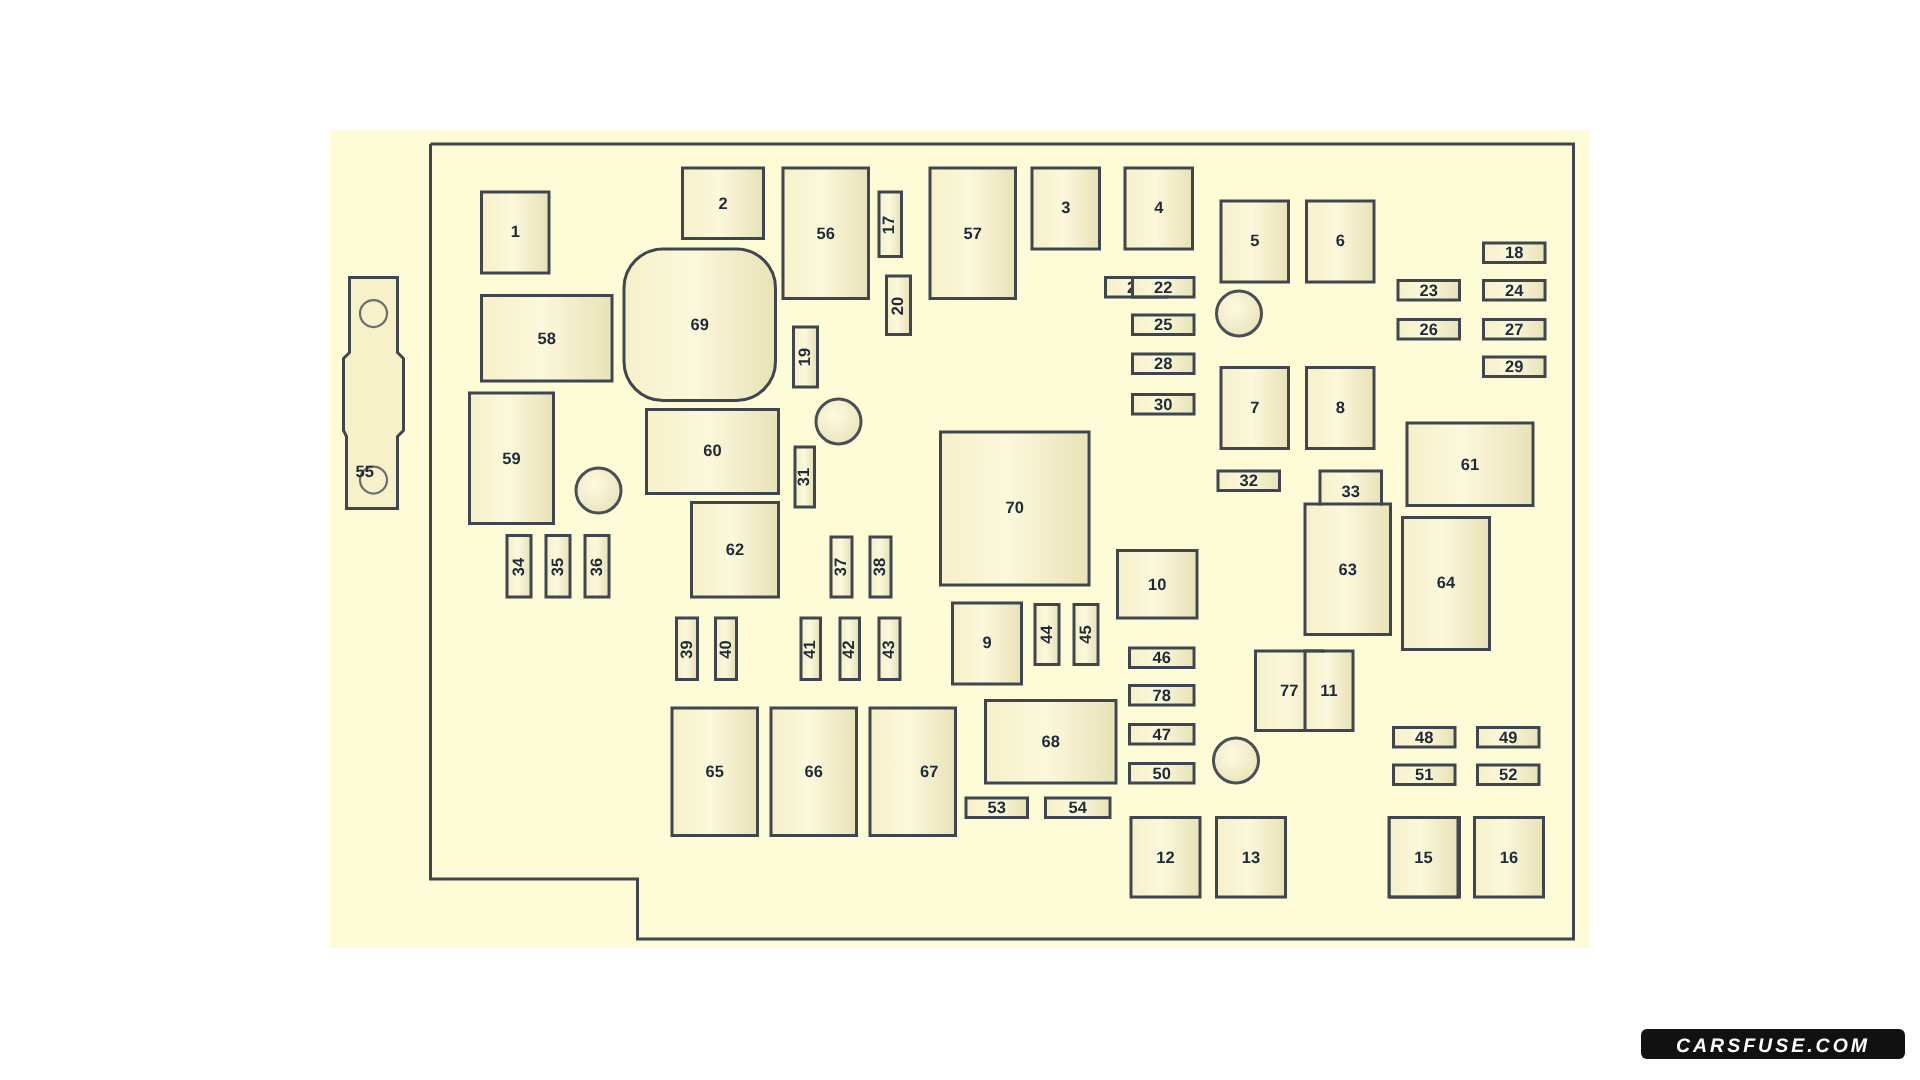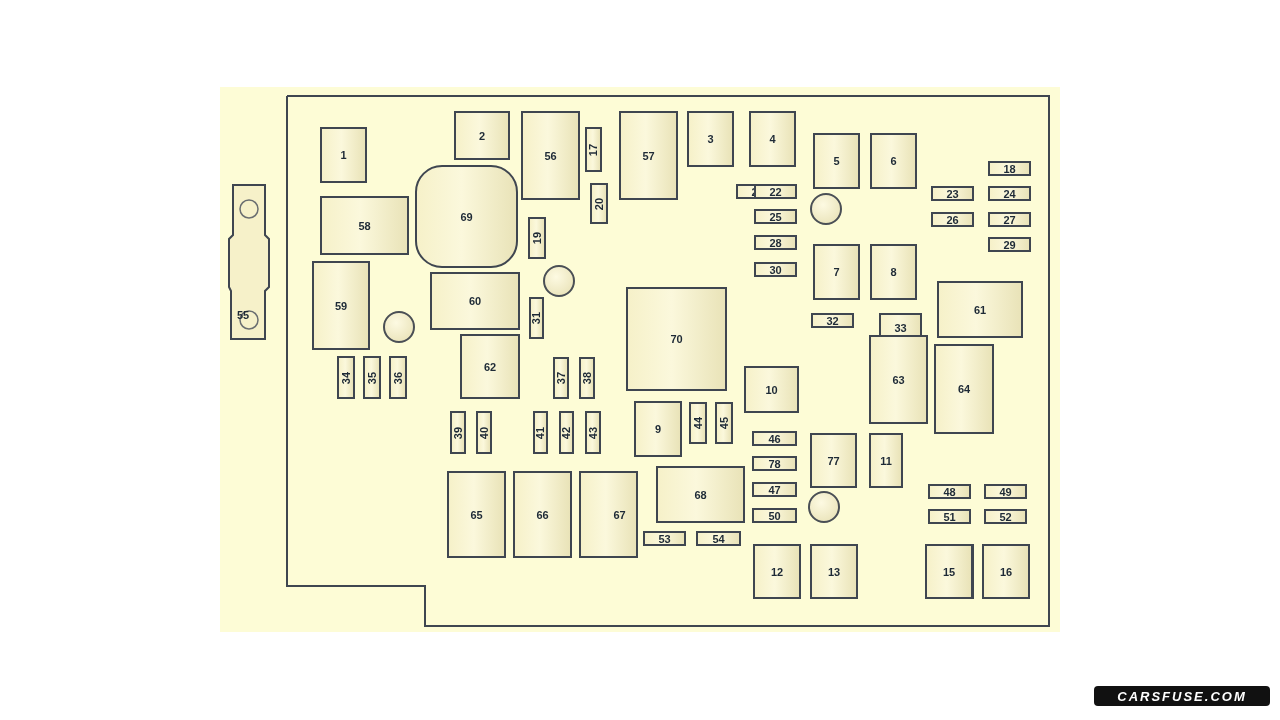--- a/index.html
+++ b/index.html
@@ -178,21 +178,21 @@
     </div>
     <div class="f v" style="left: 689px; top: 402px; width: 18px; height: 42px;">
       <span>44</span>
     </div>
     <div class="f v" style="left: 715px; top: 402px; width: 18px; height: 42px;">
       <span>45</span>
     </div>
     <div class="f" style="left: 752px; top: 431px; width: 45px; height: 15px;">
       <span>46</span>
     </div>
-    <div class="f" style="left: 810px; top: 433px; width: 47px; height: 55px;">
+    <div class="f" style="left: 836px; top: 433px; width: 47px; height: 55px;">
       <span>77</span>
     </div>
     <div class="f" style="left: 869px; top: 433px; width: 34px; height: 55px;">
       <span>11</span>
     </div>
     <div class="f" style="left: 752px; top: 456px; width: 45px; height: 15px;">
       <span>78</span>
     </div>
     <div class="f" style="left: 656px; top: 466px; width: 89px; height: 57px;">
       <span>68</span>

